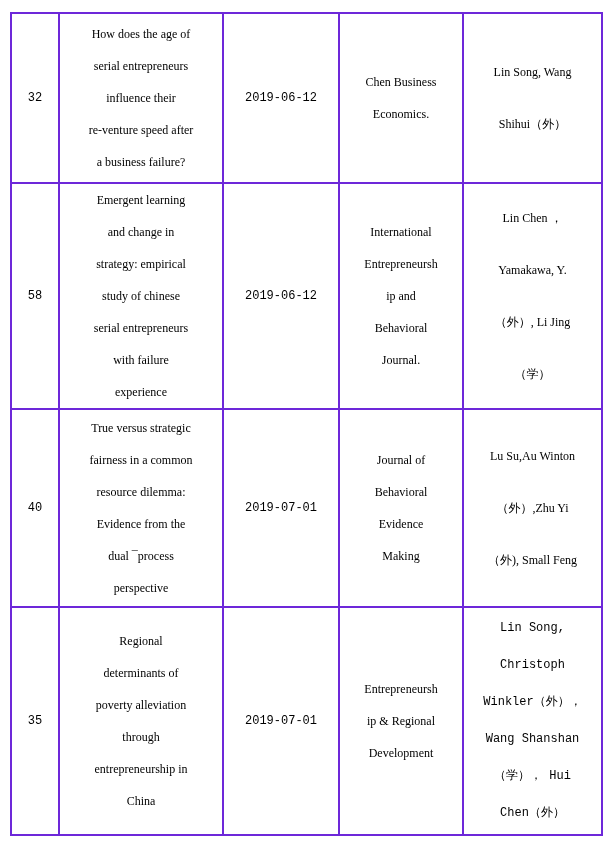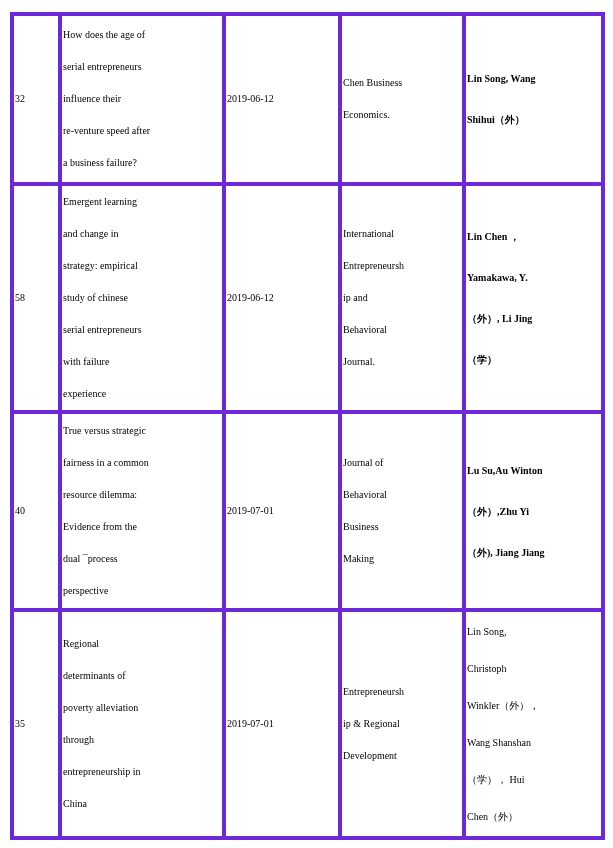--- a/index.html
+++ b/index.html
@@ -20,42 +20,43 @@
     position: absolute;
     left: 10px;
     top: 12px;
     border-collapse: collapse;
     table-layout: fixed;
     width: 591px;
     border-top: 2px solid #000;
     border-bottom: 2px solid #000;
   }
   table.pub-table td {
-    border: 4px solid #6d28d9;
+    border: 2px solid #6d28d9;
     padding: 0 1px;
+    text-align: center;
     vertical-align: middle;
-    font-size: 10px;
+    font-size: 12px;
     white-space: pre-line;
     overflow: hidden;
   }
   col.c-no      { width: 48px;  }
   col.c-title   { width: 164px; }
   col.c-date    { width: 116px; }
   col.c-journal { width: 124px; }
   col.c-authors { width: 139px; }
 
   tr.r-32 { height: 170px; }
   tr.r-33 { height: 225px; }
   tr.r-34 { height: 198px; }
   tr.r-35 { height: 228px; }
 
   td.lh-text    { line-height: 32px; }  
-  td.lh-single  { line-height: 32px; }  
-  td.lh-authors { line-height: 41px; font-weight: bold; }  
-  td.lh-authors-tight { line-height: 37px; } 
+  td.lh-single  { line-height: 32px; font-family: Liberation Mono, monospace; }  
+  td.lh-authors { line-height: 52px; }  
+  td.lh-authors-tight { line-height: 37px; font-family: Liberation Mono, monospace; } 
 </style>
 </head>
 <body>
 
 <div class="page">
   <table class="pub-table">
     <colgroup>
       <col class="c-no">
       <col class="c-title">
       <col class="c-date">
@@ -100,25 +101,25 @@
         <td class="lh-single">40</td>
         <td class="lh-text">True versus strategic
 fairness in a common
 resource dilemma:
 Evidence from the
 dual ¯process
 perspective</td>
         <td class="lh-single">2019-07-01</td>
         <td class="lh-text">Journal of
 Behavioral
-Business
+Evidence
 Making</td>
         <td class="lh-authors">Lu Su,Au Winton
 （外）,Zhu Yi
-（外), Jiang Jiang</td>
+（外), Small Feng</td>
       </tr>
       <tr class="r-35">
         <td class="lh-single">35</td>
         <td class="lh-text">Regional
 determinants of
 poverty alleviation
 through
 entrepreneurship in
 China</td>
         <td class="lh-single">2019-07-01</td>

